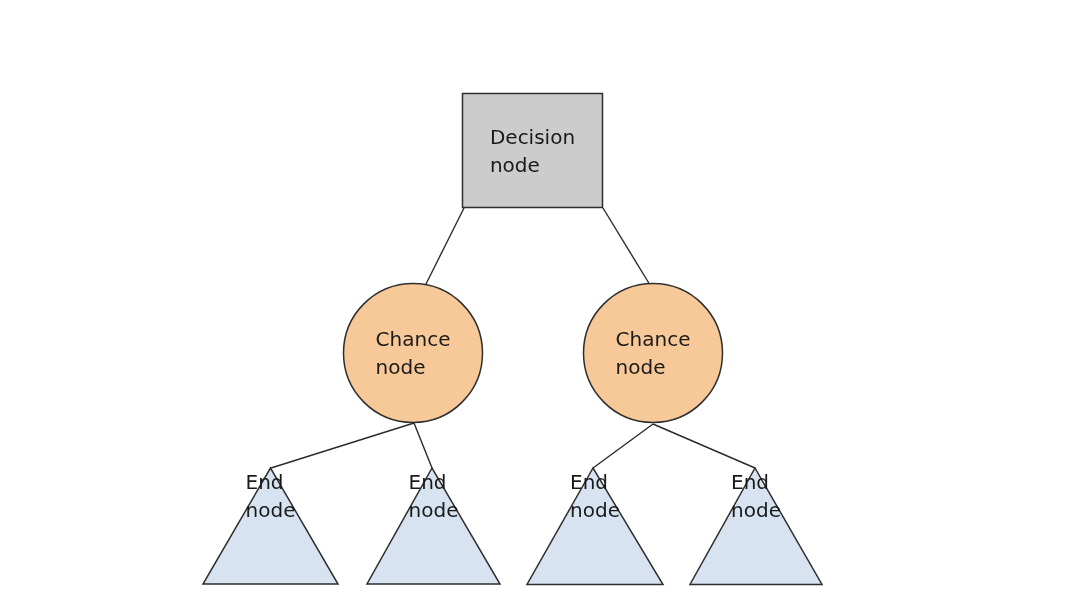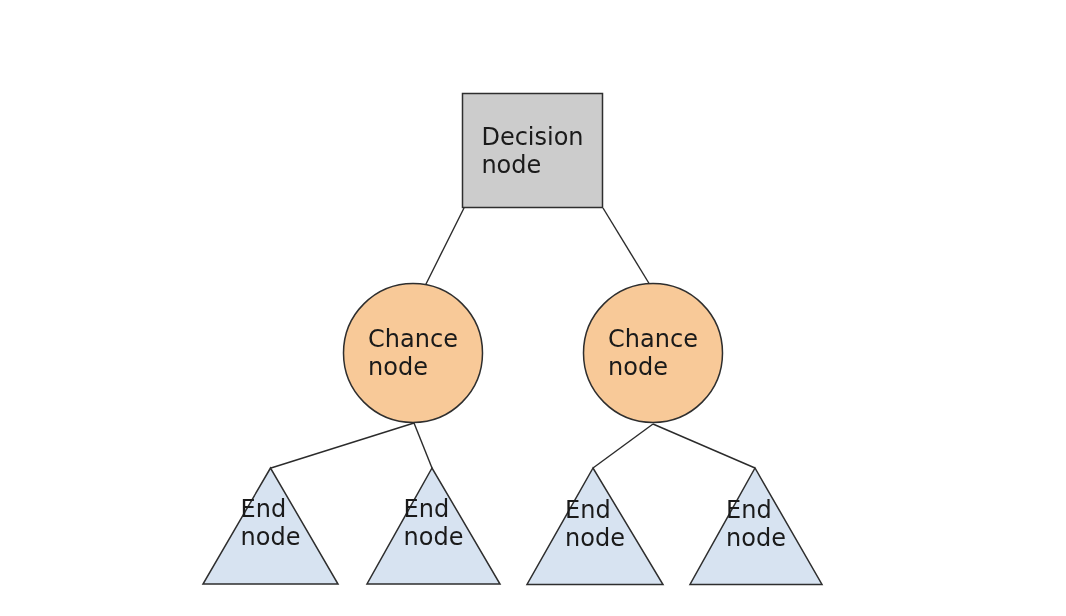--- a/index.html
+++ b/index.html
@@ -27,32 +27,32 @@
   }
   .shape {
     stroke: #2e2e2e;
     stroke-width: 1.5;
   }
   .label {
     position: absolute;
     display: flex;
     align-items: center;
     justify-content: center;
-    font-size: 24px;
+    font-size: 20px;
     line-height: 28px;
     color: #1a1a1a;
     text-align: left;
     white-space: pre-line;
     box-sizing: border-box;
     pointer-events: none;
   }
   .lbl-decision { left: 462px; top: 93px;  width: 141px; height: 115px; }
   .lbl-chance-left  { left: 343px; top: 283px; width: 140px; height: 140px; }
   .lbl-chance-right { left: 583px; top: 283px; width: 140px; height: 140px; }
-  .lbl-end { align-items: center; padding-bottom: 6px; }
+  .lbl-end { align-items: flex-start; padding-bottom: 6px; }
   .lbl-end-1 { left: 203px; top: 468px; width: 135px; height: 116px; }
   .lbl-end-2 { left: 367px; top: 468px; width: 133px; height: 116px; }
   .lbl-end-3 { left: 527px; top: 468px; width: 136px; height: 117px; }
   .lbl-end-4 { left: 690px; top: 468px; width: 132px; height: 117px; }
 </style>
 </head>
 <body>
 
 <div class="canvas">
 

